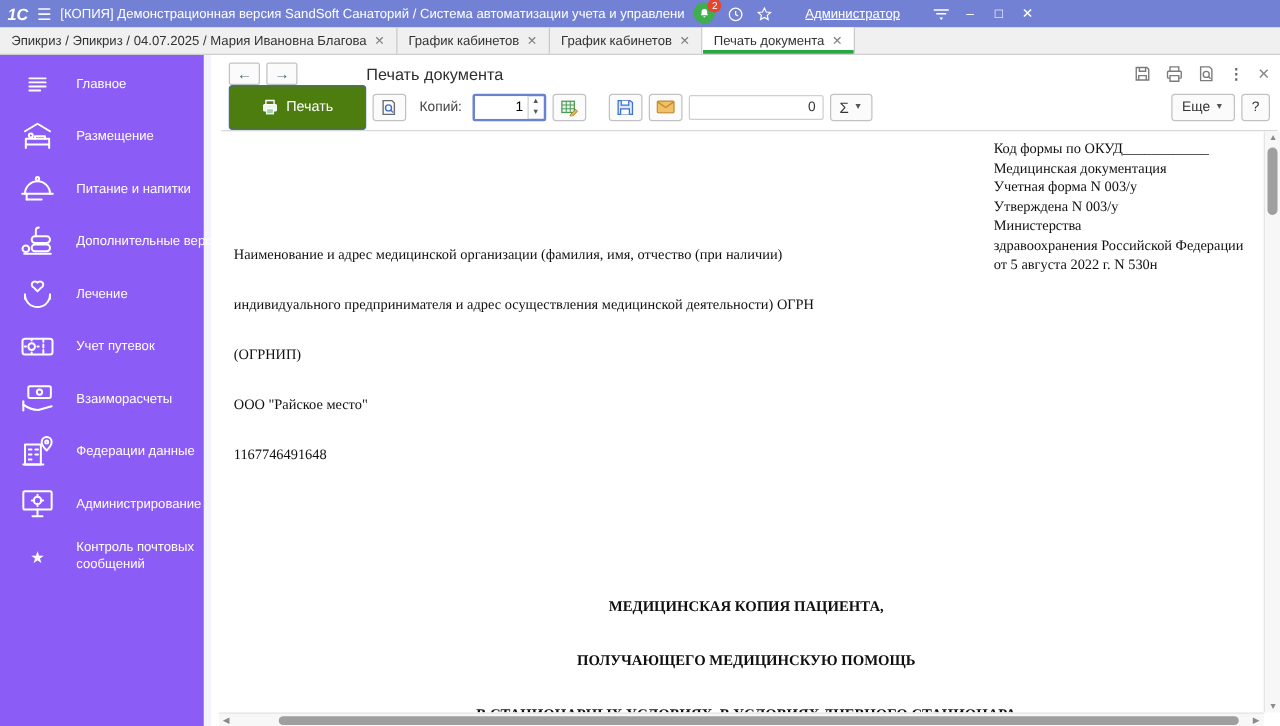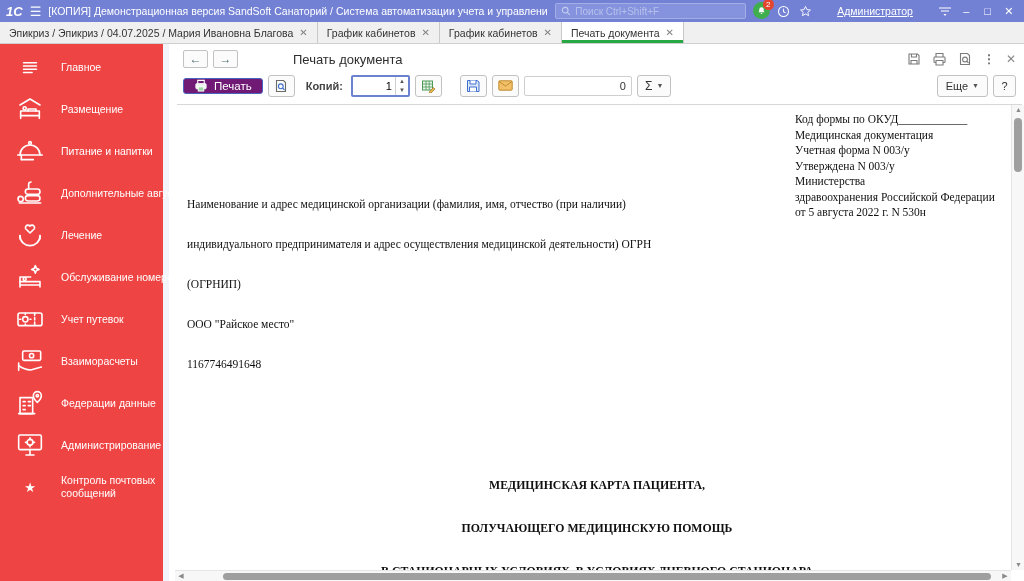--- a/index.html
+++ b/index.html
@@ -50,21 +50,21 @@
     display:flex; align-items:center; gap:6px; padding:0 9px;
     border-right:1px solid #c9c9c9; white-space:nowrap;
   }
   .tab .x { color:#808080; font-size:10px; }
   .tab.active { background:#fff; box-shadow: inset 0 -3px 0 #28a745; }
 
   
   .layout { display:flex; height:537px; }
 
   .sidebar {
-    width:163px; background:#ef4444; color:#fff; padding-top:2px;
+    width:163px; background:#8b5cf6; color:#fff; padding-top:2px;
     position:relative; flex:none;
   }
   .side-item { display:flex; align-items:center; min-height:42px; padding:0 4px 0 8px; gap:9px; }
   .side-ico { width:44px; display:flex; justify-content:center; flex:none; }
   .side-label { font-size:10.5px; line-height:13px; white-space:nowrap; }
   .side-label.wrap { white-space:normal; }
 
   .content { flex:1; min-width:0; display:flex; flex-direction:column; background:#fff; padding-left:6px; }
 
   
@@ -80,24 +80,24 @@
   .nclose { font-size:12px; color:#888; }
 
   
   .toolbar { height:33px; display:flex; align-items:center; gap:5px; padding:0 8px 4px 8px; }
   .btn {
     height:22px; border:1px solid #c2c2c2; background:#fbfbfb; border-radius:3px;
     display:flex; align-items:center; justify-content:center; padding:0 4px;
     font-size:11px; color:#333;
   }
   .btn-print {
-    height:16px; background:#701a75; border:1px solid #4a63bd; color:#fff;
-    gap:6px; padding:0 10px; font-size:11.5px;
-  }
-  .lbl { font-size:11px; color:#444; margin:0 3px 0 6px;font-weight:bold; }
+    height:36px; background:#4d7c0f; border:1px solid #4a63bd; color:#fff;
+    gap:6px; padding:0 25px; font-size:11.5px;
+  }
+  .lbl { font-size:11px; color:#444; margin:0 3px 0 6px; }
   .spinner { display:flex; align-items:stretch; border:2px solid #6a82cf; border-radius:2px; height:22px; background:#fff; }
   .spinner input {
     width:42px; border:0; outline:0; text-align:right; font-size:11px; padding:0 3px;
     font-family:"Liberation Sans",sans-serif;
   }
   .spin-col { width:13px; border-left:1px solid #d0d0d0; display:flex; flex-direction:column; }
   .spin-col div { flex:1; display:flex; align-items:center; justify-content:center; font-size:6px; color:#555; }
   .num-input {
     width:108px; height:20px; border:1px solid #cfcfcf; border-radius:2px;
     text-align:right; font-size:11px; padding:0 5px; color:#333;
@@ -136,29 +136,20 @@
   .harrow { position:absolute; top:0; height:11px; width:12px; color:#8a8a8a; font-size:7px; text-align:center; line-height:11px; }
   .hthumb { position:absolute; left:48px; right:20px; top:2px; height:7px; background:#9f9f9f; border-radius:4px; }
 </style>
 </head>
 <body>
 
 <div class="titlebar">
   <span class="logo">1С</span>
   <span class="ham">☰</span>
   <span class="app-title">[КОПИЯ] Демонстрационная версия SandSoft Санаторий / Система автоматизации учета и управления...   (1С:Предприятие)</span>
-  <div class="search">
-    <span>
-      <svg width="10" height="10" viewBox="0 0 12 12">
-          <circle cx="5" cy="5" r="3.4" fill="none" stroke="#c5cdf0" stroke-width="1.3"></circle>
-          <path d="M7.6 7.6l3 3" stroke="#c5cdf0" stroke-width="1.3"></path>
-        </svg>
-    </span>
-    <span>Поиск Ctrl+Shift+F</span>
-  </div>
   <div class="bell-wrap">
     <div class="bell">
       <svg width="9" height="9" viewBox="0 0 12 12">
           <path d="M6 1.5a3 3 0 0 1 3 3v2.2l1 1.6H2l1-1.6V4.5a3 3 0 0 1 3-3z" fill="#fff"></path>
           <path d="M4.8 9.4a1.2 1.2 0 0 0 2.4 0z" fill="#fff"></path>
         </svg>
     </div>
     <div class="badge">2</div>
   </div>
   <span class="tb-ico">
@@ -240,42 +231,31 @@
     <div class="side-item">
       <span class="side-ico">
         <svg width="32" height="32" viewBox="0 0 24 24" fill="none" stroke="#fff" stroke-width="1.2" stroke-linecap="round" stroke-linejoin="round">
             <path d="M11 9V5.5c0-1 .8-1.8 1.8-1.8"></path>
             <rect x="8.5" y="9" width="11" height="4" rx="2"></rect>
             <rect x="8.5" y="14" width="11" height="4" rx="2"></rect>
             <circle cx="5" cy="16.5" r="2"></circle>
             <path d="M4 19.5h16"></path>
           </svg>
       </span>
-      <span class="side-label">Дополнительные августа</span>
+      <span class="side-label">Дополнительные версия</span>
     </div>
     <div class="side-item">
       <span class="side-ico">
         <svg width="32" height="32" viewBox="0 0 24 24" fill="none" stroke="#fff" stroke-width="1.2" stroke-linecap="round" stroke-linejoin="round">
             <path d="M12 10.5L9.8 8.3a1.9 1.9 0 1 1 2.2-2.9 1.9 1.9 0 1 1 2.2 2.9z"></path>
             <path d="M4.5 12.5c0 4.5 3.5 7.5 7.5 7.5s7.5-3 7.5-7.5"></path>
             <path d="M4.5 12.5v2.5m15-2.5v2.5"></path>
           </svg>
       </span>
       <span class="side-label">Лечение</span>
-    </div>
-    <div class="side-item">
-      <span class="side-ico">
-        <svg width="32" height="32" viewBox="0 0 24 24" fill="none" stroke="#fff" stroke-width="1.2" stroke-linecap="round" stroke-linejoin="round">
-            <path d="M4.5 19.5v-4h15v4M4.5 18h15"></path>
-            <path d="M4.5 15.5V12h8"></path>
-            <circle cx="8" cy="13.5" r="1.1"></circle>
-            <path d="M16 3.5l.8 2 2 .8-2 .8-.8 2-.8-2-2-.8 2-.8z"></path>
-          </svg>
-      </span>
-      <span class="side-label">Обслуживание номеров</span>
     </div>
     <div class="side-item">
       <span class="side-ico">
         <svg width="32" height="32" viewBox="0 0 24 24" fill="none" stroke="#fff" stroke-width="1.2" stroke-linecap="round" stroke-linejoin="round">
             <rect x="3" y="7.5" width="18" height="9.5" rx="1.5"></rect>
             <path d="M15.5 7.5v9.5" stroke-dasharray="1.8 1.6"></path>
             <circle cx="8.5" cy="12.2" r="2"></circle>
             <path d="M8.5 8.6v-.8M8.5 16.6v-.8M4.3 12.2h.8M12 12.2h.7"></path>
           </svg>
       </span>
@@ -433,21 +413,21 @@
 
         <div>
           <div class="hl">Наименование и адрес медицинской организации (фамилия, имя, отчество (при наличии)</div>
           <div class="hl">индивидуального предпринимателя и адрес осуществления медицинской деятельности) ОГРН</div>
           <div class="hl">(ОГРНИП)</div>
           <div class="hl">ООО "Райское место"</div>
           <div class="hl">1167746491648</div>
         </div>
 
         <div class="ct-wrap">
-          <div class="ct">МЕДИЦИНСКАЯ КАРТА ПАЦИЕНТА,</div>
+          <div class="ct">МЕДИЦИНСКАЯ КОПИЯ ПАЦИЕНТА,</div>
           <div class="ct">ПОЛУЧАЮЩЕГО МЕДИЦИНСКУЮ ПОМОЩЬ</div>
           <div class="ct">В СТАЦИОНАРНЫХ УСЛОВИЯХ, В УСЛОВИЯХ ДНЕВНОГО СТАЦИОНАРА</div>
           
         </div>
 
         
         
 
         
 

